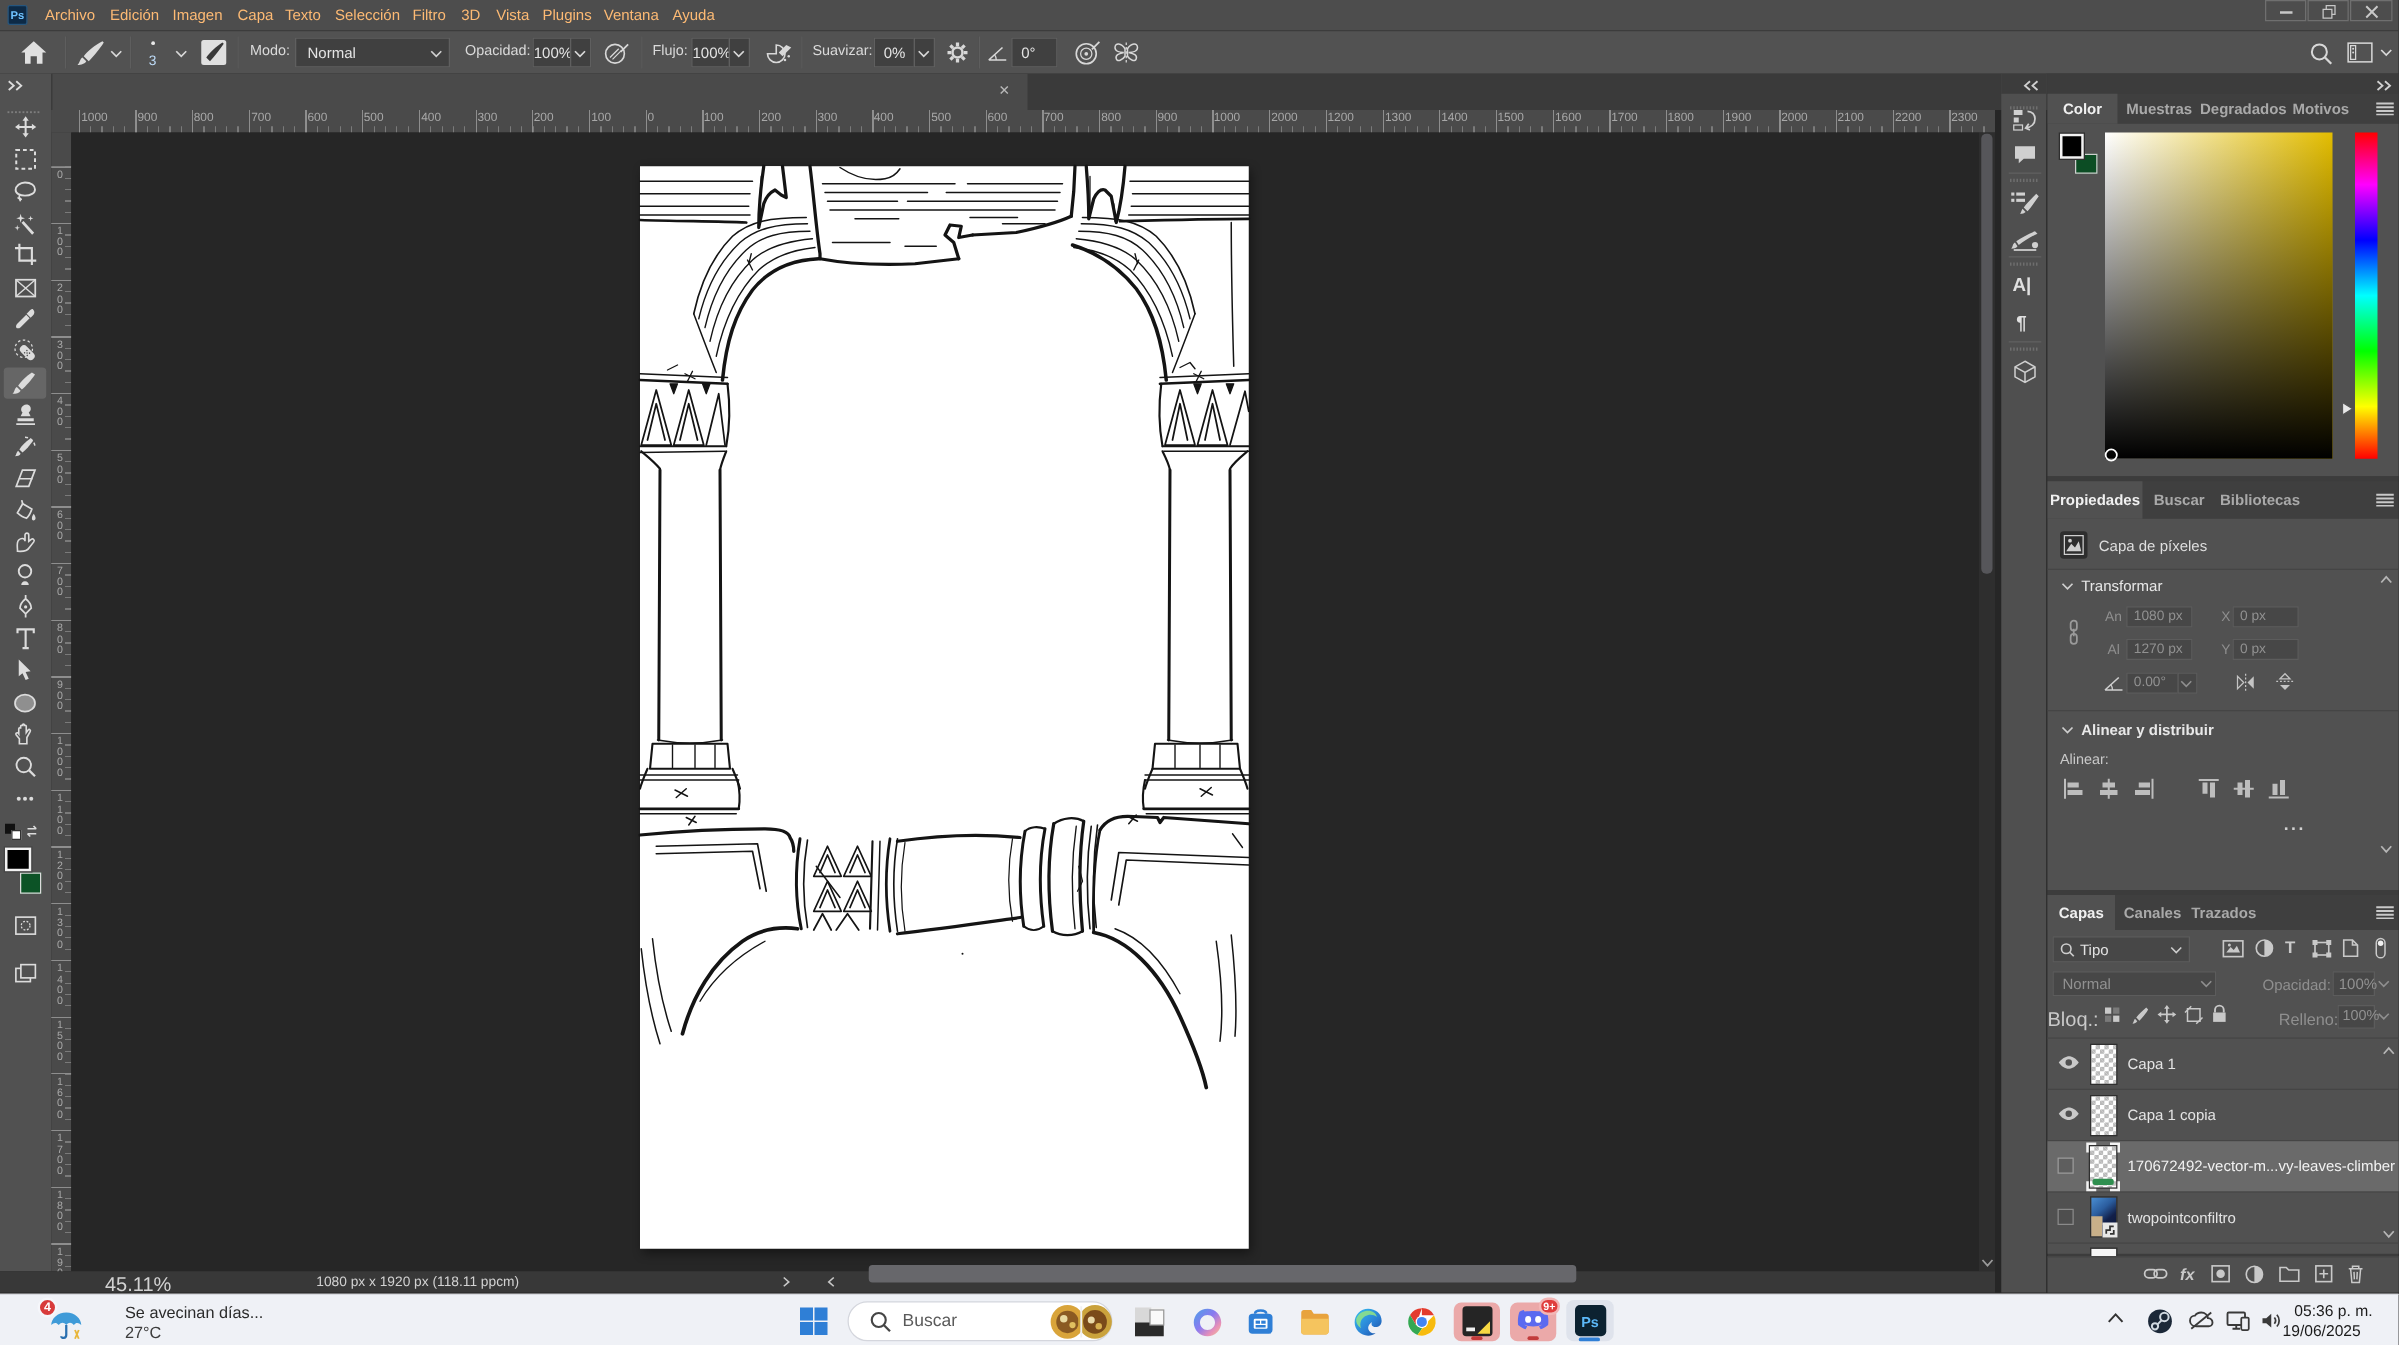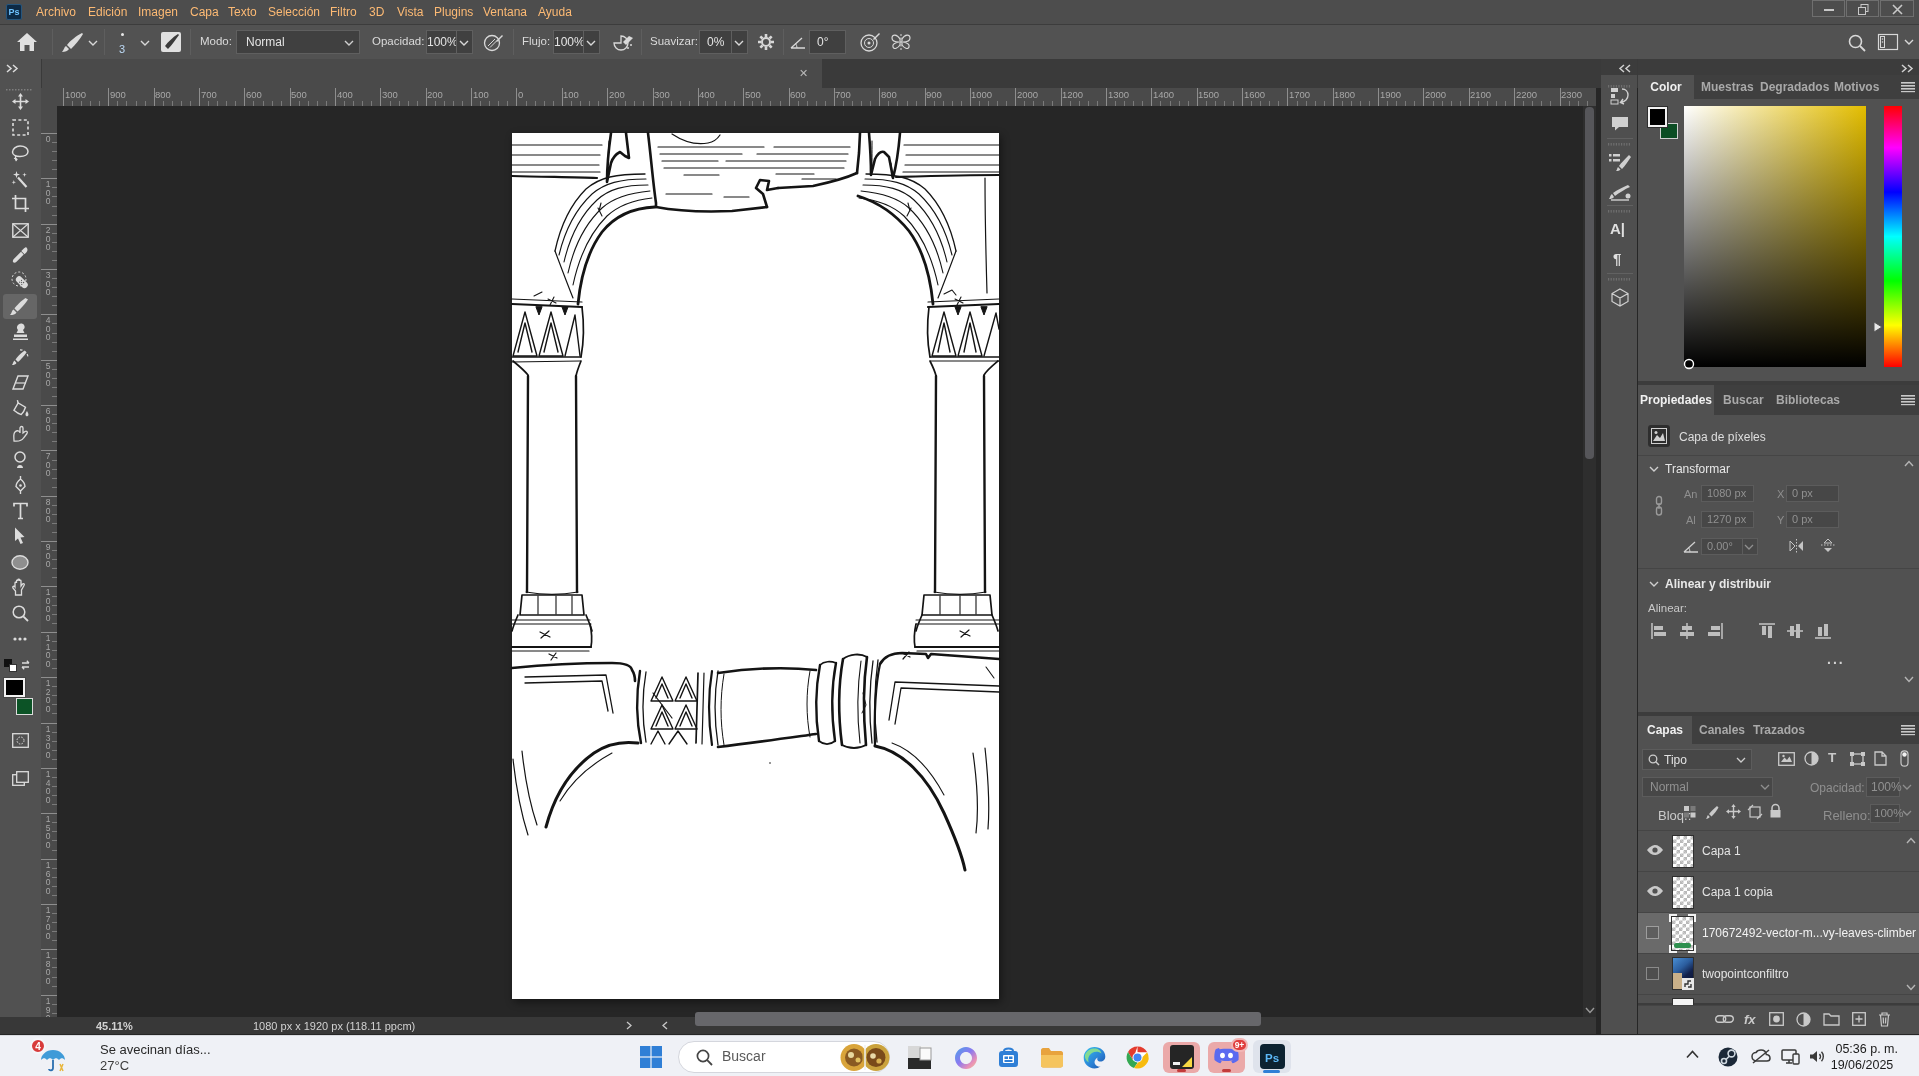--- a/index.html
+++ b/index.html
@@ -386,21 +386,21 @@
     <span class="vlab" style="top:891px">1<br>9<br>0<br>0</span>
   </div>
 <div class="ab" id="docarea"></div>
 <div class="ab" id="vsb">
     <svg style="left:2px;top:901px;position:absolute" width="10" height="7" viewBox="0 0 10 7">
       <path d="M1,1 L5,5.5 L9,1" stroke="#9a9a9a" stroke-width="1.4" fill="none"></path>
     </svg>
   </div>
 <div class="ab" id="vsbthumb"></div>
 <div class="ab" id="statusbar">
-    <span class="tx" style="left:96px;top:3px;font-size:11px;font-weight:bold">45.11%</span>
+    <span class="tx" style="left:84px;top:3px;font-size:16px;font-weight:normal">45.11%</span>
 <span class="tx" style="left:253px;top:3px;font-size:11px">1080 px x 1920 px (118.11 ppcm)</span>
 <svg style="left:625px;top:4px" width="8" height="9" viewBox="0 0 8 9">
       <path d="M2,1 L6,4.5 L2,8" stroke="#c8c8c8" stroke-width="1.3" fill="none"></path>
     </svg>
 <svg style="left:661px;top:4px" width="8" height="9" viewBox="0 0 8 9">
       <path d="M6,1 L2,4.5 L6,8" stroke="#c8c8c8" stroke-width="1.3" fill="none"></path>
     </svg>
   </div>
 <div class="ab" id="hsbthumb"></div>
 <div class="ab" id="canvas">
@@ -843,21 +843,21 @@
     </svg>
     <div class="inbox" style="left:4px;top:718px;width:131px;height:20px;line-height:18px;padding-left:7px;font-size:12px">Normal</div>
     <svg style="left:122px;top:725px" width="10" height="6" viewBox="0 0 10 6">
       <path d="M1,1 L5,5 L9,1" stroke="#8f8f8f" stroke-width="1.3" fill="none"></path>
     </svg>
     <span class="tx gtxt" style="left:172px;top:722px;font-size:12px">Opacidad:</span>
     <div class="inbox" style="left:228px;top:718px;width:34px;height:20px;line-height:18px;padding-left:4px;font-size:12px">100%</div>
     <svg style="left:264px;top:725px" width="10" height="6" viewBox="0 0 10 6">
       <path d="M1,1 L5,5 L9,1" stroke="#8f8f8f" stroke-width="1.3" fill="none"></path>
     </svg>
-    <span class="tx" style="left:20px;top:749px;font-size:13px;color:#c9c9c9">Bloq.:</span>
+    <span class="tx" style="left:0;top:749px;font-size:16px;color:#c9c9c9">Bloq.:</span>
     <svg style="left:45px;top:746px" width="14" height="14" viewBox="0 0 14 14">
       <g fill="#c9c9c9">
         <rect x="1" y="1" width="5" height="5"></rect>
         <rect x="7.5" y="7.5" width="5" height="5"></rect>
         <rect x="7.5" y="1" width="5" height="5" fill-opacity="0.35"></rect>
         <rect x="1" y="7.5" width="5" height="5" fill-opacity="0.35"></rect>
       </g>
     </svg>
     <svg style="left:67px;top:746px" width="14" height="14" viewBox="0 0 14 14">
       <path d="M12,1 C9,3.5 6,6.5 4,9 L6.5,11.5 C9,9 12,5.5 13.5,2.5 Z M3,10 C2,11 2.2,12.5 1,14 C2.8,13.8 4,13 4.8,12 Z" fill="#c9c9c9"></path>
@@ -1065,14 +1065,14 @@
     <svg style="left:1781px;top:13px" width="19" height="16" viewBox="0 0 19 16">
       <rect x="1" y="1" width="14" height="10" rx="1" fill="none" stroke="#3a3a3a" stroke-width="1.5"></rect>
       <path d="M5,14 L11,14 M8,11 L8,14" stroke="#3a3a3a" stroke-width="1.5"></path>
       <rect x="12" y="5" width="6" height="10" rx="1" fill="#eff1f6" stroke="#3a3a3a" stroke-width="1.4"></rect>
     </svg>
     <svg style="left:1809px;top:13px" width="18" height="15" viewBox="0 0 18 15">
       <path d="M1,5.5 L4,5.5 L8,2 L8,13 L4,9.5 L1,9.5 Z" fill="#3a3a3a"></path>
       <path d="M10.5,5 A4,4 0 0 1 10.5,10 M12.5,2.8 A7,7 0 0 1 12.5,12.2" stroke="#3a3a3a" stroke-width="1.4" fill="none"></path>
     </svg>
     <span class="tbt" style="left:1826px;top:6px;font-size:12.5px;text-align:right;width:72px">05:36 p. m.</span>
-    <span class="tbt" style="left:1826px;top:22px;font-size:12.5px;text-align:center;width:72px">19/06/2025</span>
+    <span class="tbt" style="left:1826px;top:22px;font-size:12.5px;text-align:left;width:72px">19/06/2025</span>
   </div>
 
 </body></html>

